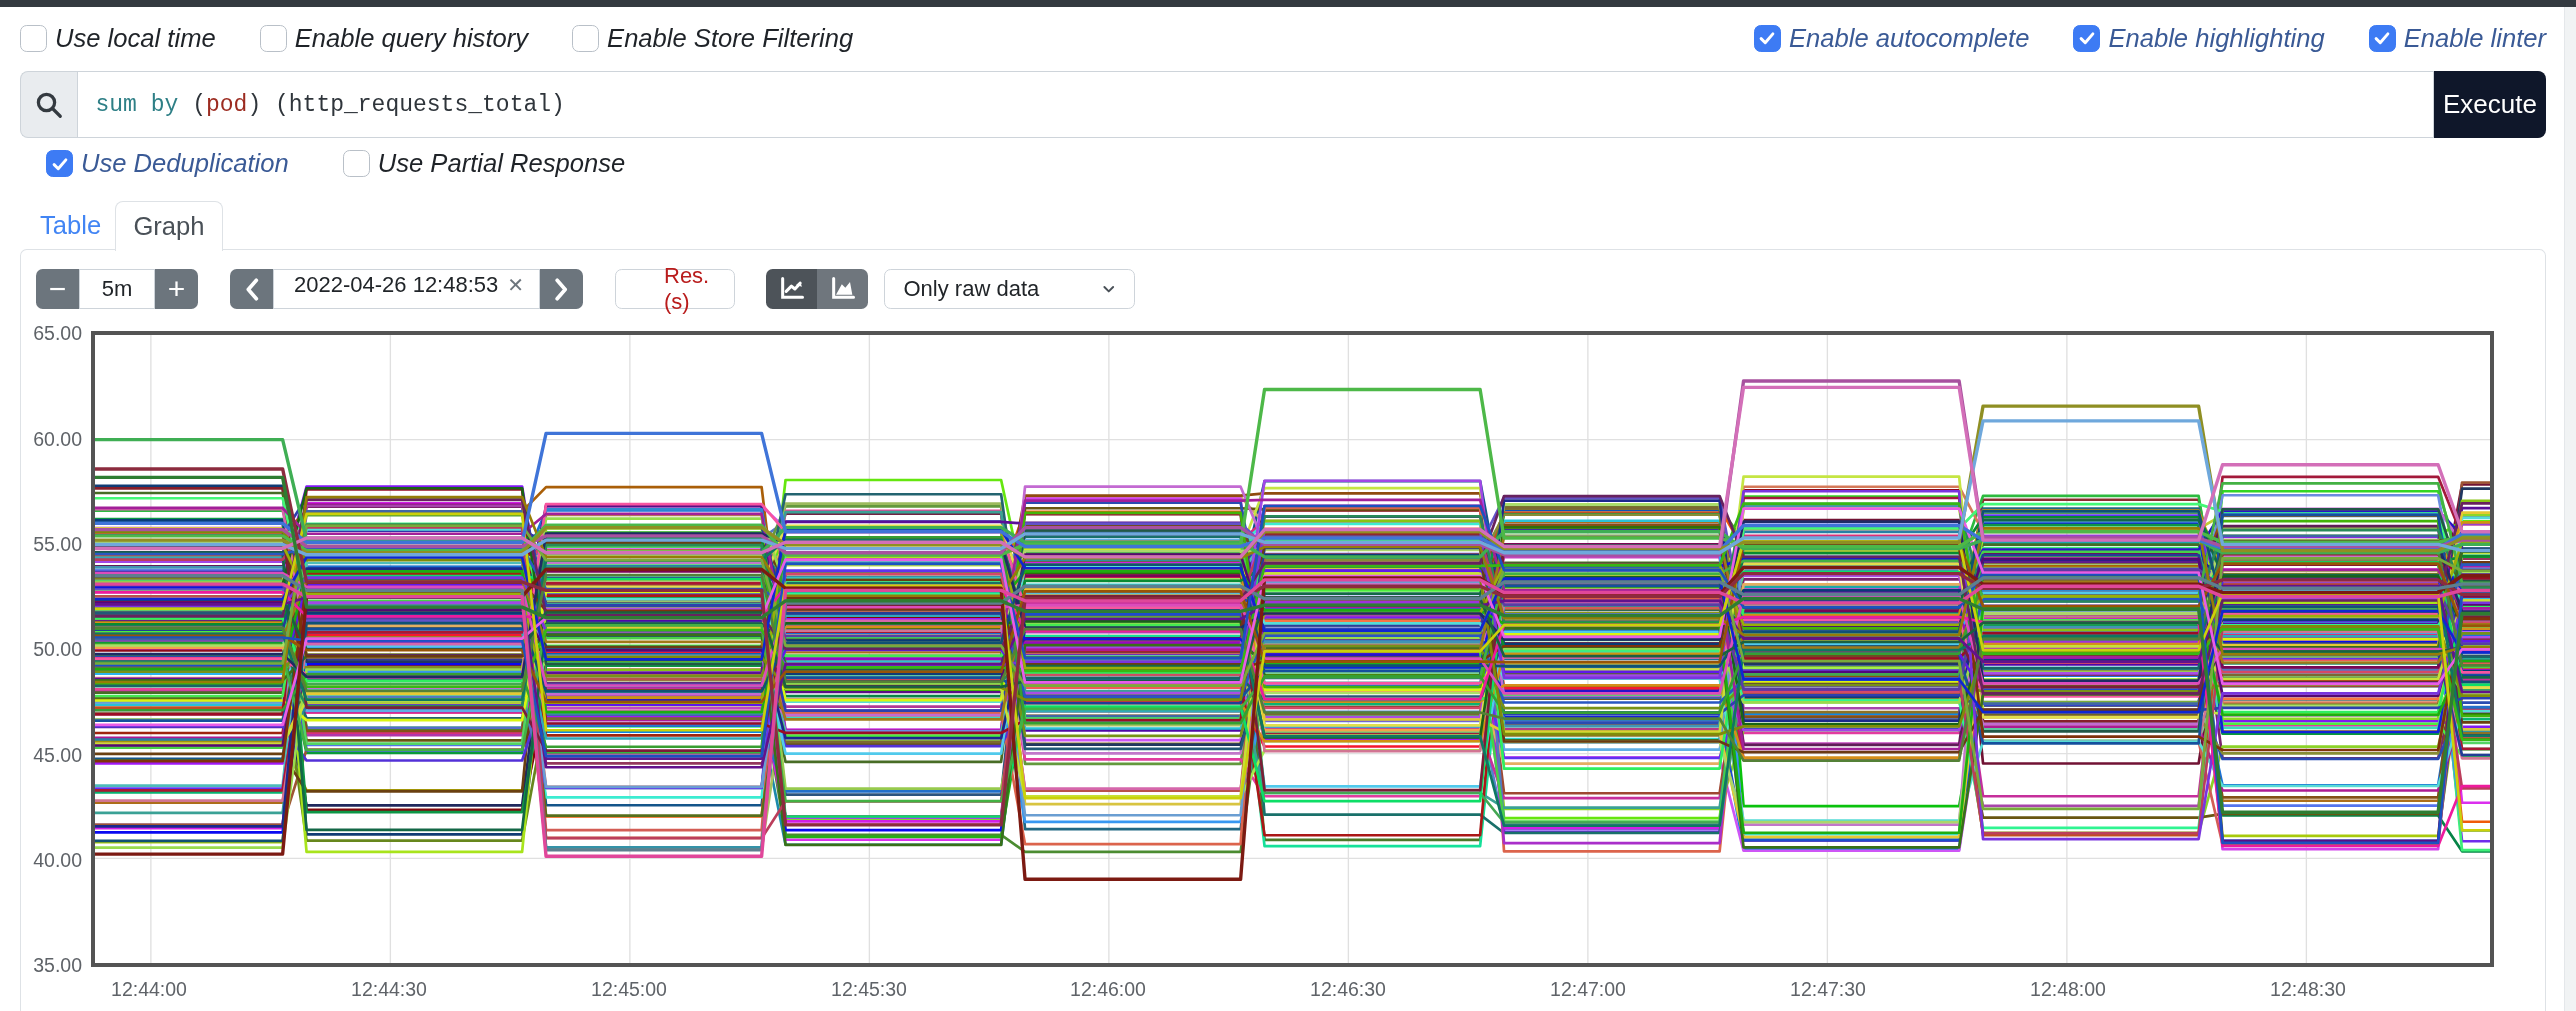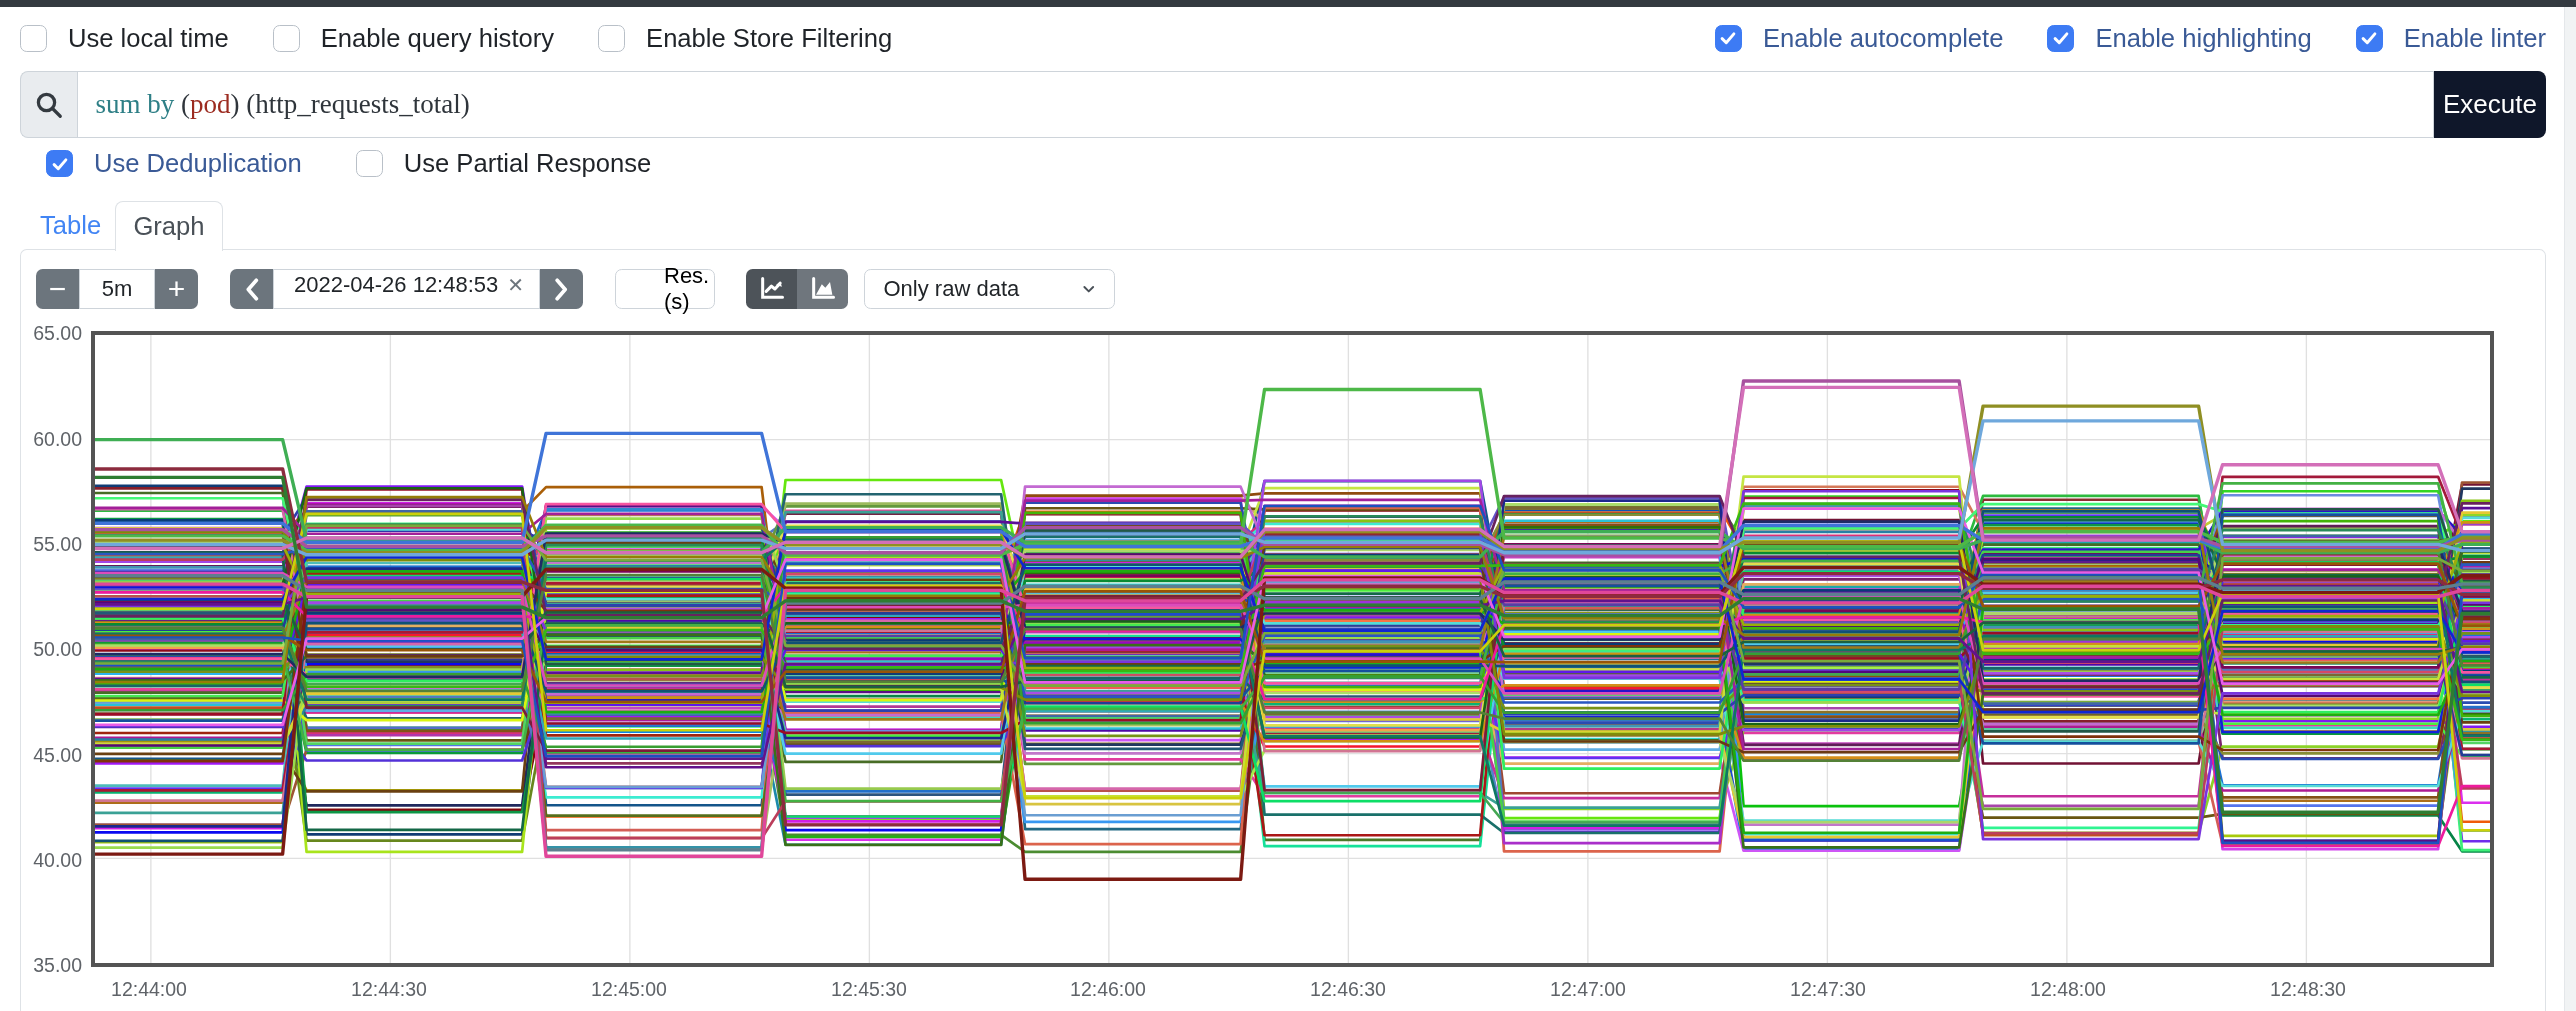--- a/index.html
+++ b/index.html
@@ -11,37 +11,37 @@
   .navbar { position:absolute; left:0; top:0; width:2576px; height:6.7px; background:#343a40; }
 
   
   .scroll-gutter { position:absolute; right:0; top:6.7px; width:12px; height:1005px;
                    background:#f1f3f4; border-left:1.3px solid #e4e7ea; }
 
   
   .opts-row { position:absolute; left:20px; right:30px; top:19px; height:38px;
               display:flex; align-items:center; justify-content:space-between; }
   .opts-group { display:flex; align-items:center; gap:44px; }
-  .opt { display:flex; align-items:center; gap:21px; cursor:pointer; }
+  .opt { display:flex; align-items:center; gap:8px; cursor:pointer;font-style:italic; }
   .opt-label { font-size:25.6px; color:#1f2328; white-space:nowrap; }
   .opt.checked .opt-label { color:#3a5a96; }
   .cb { width:27px; height:27px; border:1.3px solid #b9c0c8; border-radius:6.7px; background:#fff;
         display:flex; align-items:center; justify-content:center; flex:0 0 auto; }
   .opt.checked .cb { background:#3d7bf4; border-color:#3d7bf4; }
   .cb svg { display:none; }
   .opt.checked .cb svg { display:block; }
 
   
   .query-row { position:absolute; left:20px; top:71px; height:67px; right:30px; display:flex; }
   .query-addon { width:57px; height:67px; background:#e9ecef; border:1.3px solid #ced4da;
                  border-right:none; border-radius:8px 0 0 8px;
                  display:flex; align-items:center; justify-content:center; }
   .query-input { flex:1; height:67px; background:#fff; border:1.3px solid #ced4da;
                  display:flex; align-items:center; padding-left:17.5px;
-                 font-family:Liberation Serif, serif; font-size:27px; white-space:pre; }
+                 font-family:Liberation Mono, monospace; font-size:23px; white-space:pre; }
   .tk-keyword { color:#2e7f86; } .tk-label { color:#9c2b20; } .tk-plain { color:#2f353b; }
   .execute-btn { width:112px; height:67px; background:#0f172a; color:#fff; border:none;
                  border-radius:0 8px 8px 0; font-size:26px; font-family:inherit; cursor:pointer; }
 
   
   .sub-row { position:absolute; left:46px; top:146px; height:35px; display:flex; gap:54px; align-items:center; }
   .tab-table { position:absolute; left:40px; top:202px; width:74px; height:47px;
                display:flex; align-items:center; font-size:25.6px; color:#4285f4; cursor:pointer; }
   .tab-graph { position:absolute; left:115px; top:201px; width:108px; height:50px; background:#fff;
                border:1.3px solid #dee2e6; border-bottom:none; border-radius:8px 8px 0 0;
@@ -61,21 +61,21 @@
          background:#6c757d; color:#fff; cursor:pointer; font-family:inherit; }
   .btn.rl { border-radius:6.7px 0 0 6.7px; } .btn.rr { border-radius:0 6.7px 6.7px 0; }
   .tb-input { height:40px; background:#fff; border:1.3px solid #ced4da; font-size:22px; color:#212529;
               display:flex; align-items:center; }
   .range-dec,.range-inc { width:43px; font-size:30px; }
   .range-val { width:76px; justify-content:center; }
   .grp-gap { width:32px; } .grp-gap2 { width:32px; } .grp-gap3 { width:31px; } .grp-gap4 { width:15.5px; }
   .chev { width:43px; }
   .dt-input { width:267px; padding:0 15px 8px 20px; justify-content:space-between; }
   .dt-clear { color:#6c757d; font-size:20px; cursor:pointer; }
-  .res-input { width:100px; border-radius:6.7px; justify-content:center; color:#000000;padding-left:48px; }
+  .res-input { width:120px; border-radius:6.7px; justify-content:center; color:#b91c1c;padding-left:48px; }
   .toggle-line { width:51px; background:#4d5359; border-radius:6.7px 0 0 6.7px; }
   .toggle-area { width:51px; background:#6f767d; border-radius:0 6.7px 6.7px 0; }
   .select { width:251px; border-radius:6.7px; padding:0 16px 0 19px; justify-content:space-between; cursor:pointer; }
 
   
   .plot { position:absolute; left:91px; top:331px; width:2403px; height:636px;
           border:4px solid #545454; background:#fff; }
   .plot svg { display:block; }
   .ylabel { position:absolute; width:67px; text-align:right; font-size:19.5px; color:#5f6368;
             transform:translateY(-50%); left:15px; }

